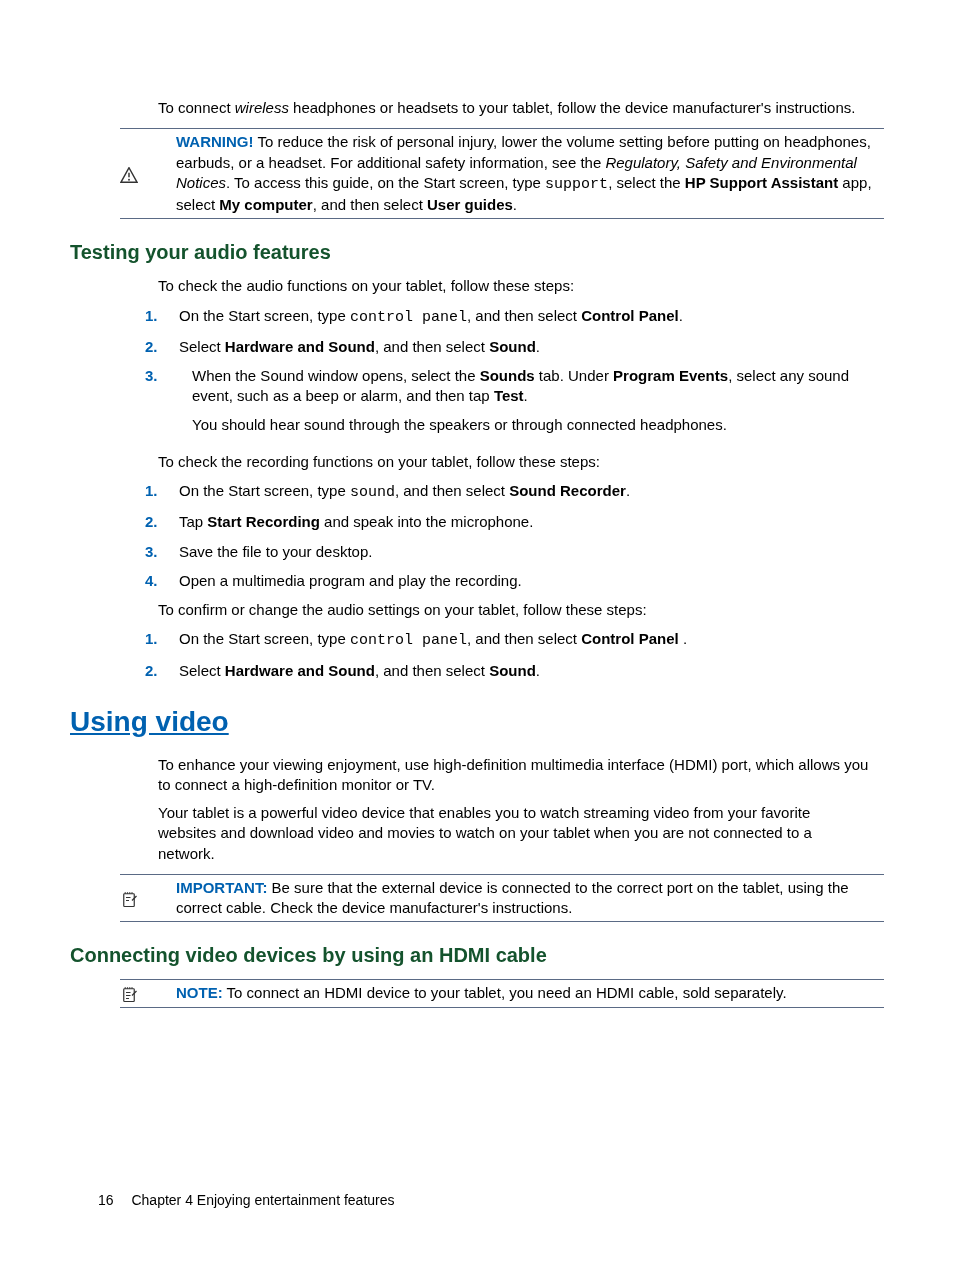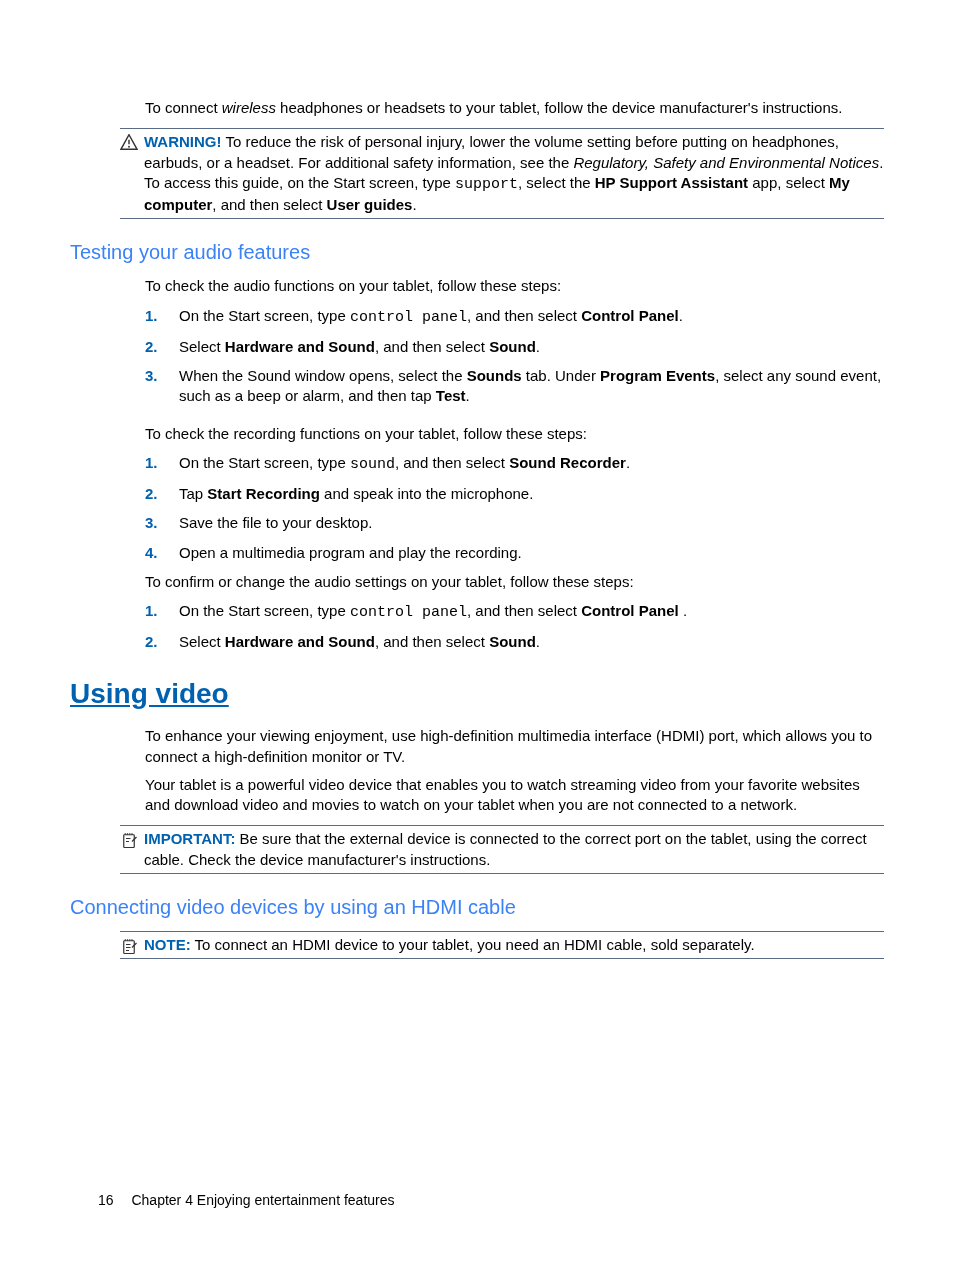--- a/index.html
+++ b/index.html
@@ -16,27 +16,27 @@
     margin-left: 75px;
   }
   h1 {
     color: #0061b0;
     font-size: 28px;
     font-weight: bold;
     margin: 22px 0 14px 0;
     text-decoration: underline;
   }
   h2 {
-    color: #3b82f6;
+    color: #14532d;
     font-size: 20px;
-    font-weight: normal;
+    font-weight: bold;
     margin: 20px 0 10px 0;
   }
   p {
-    margin: 8px 0;
+    margin: 8px 13px;
   }
   .ol {
     margin: 8px 0;
   }
   .li {
     display: flex;
     margin: 9px 0;
   }
   .li-num {
     width: 34px;
@@ -50,21 +50,22 @@
   .li-body p:first-child { margin-top: 0; }
   .mono {
     font-family: "Courier New", monospace;
   }
   .callout {
     border-top: 1px solid #5a6a85;
     border-bottom: 1px solid #5a6a85;
     padding: 3px 0 3px 0;
     margin: 10px 0 10px 50px;
     display: flex;
-    align-items: flex-start;
+    align-items: center;
+    gap: 32px;
   }
   .callout-icon {
     width: 24px;
     flex-shrink: 0;
     margin-top: 2px;
     color: #333;
   }
   .callout-body {
     flex: 1;
   }
@@ -117,20 +118,21 @@
       <div class="li-body"><span>On the Start screen, type </span><span class="mono">control panel</span><span>, and then select </span><b>Control Panel</b><span>.</span></div>
     </div>
     <div class="li">
       <div class="li-num">2.</div>
       <div class="li-body"><span>Select </span><b>Hardware and Sound</b><span>, and then select </span><b>Sound</b><span>.</span></div>
     </div>
     <div class="li">
       <div class="li-num">3.</div>
       <div class="li-body">
         <p><span>When the Sound window opens, select the </span><b>Sounds</b><span> tab. Under </span><b>Program Events</b><span>, select any sound event, such as a beep or alarm, and then tap </span><b>Test</b><span>.</span></p>
+        <p>You should hear sound through the speakers or through connected headphones.</p>
       </div>
     </div>
   </div>
 
   <p>To check the recording functions on your tablet, follow these steps:</p>
 
   <div class="ol">
     <div class="li">
       <div class="li-num">1.</div>
       <div class="li-body"><span>On the Start screen, type </span><span class="mono">sound</span><span>, and then select </span><b>Sound Recorder</b><span>.</span></div>

